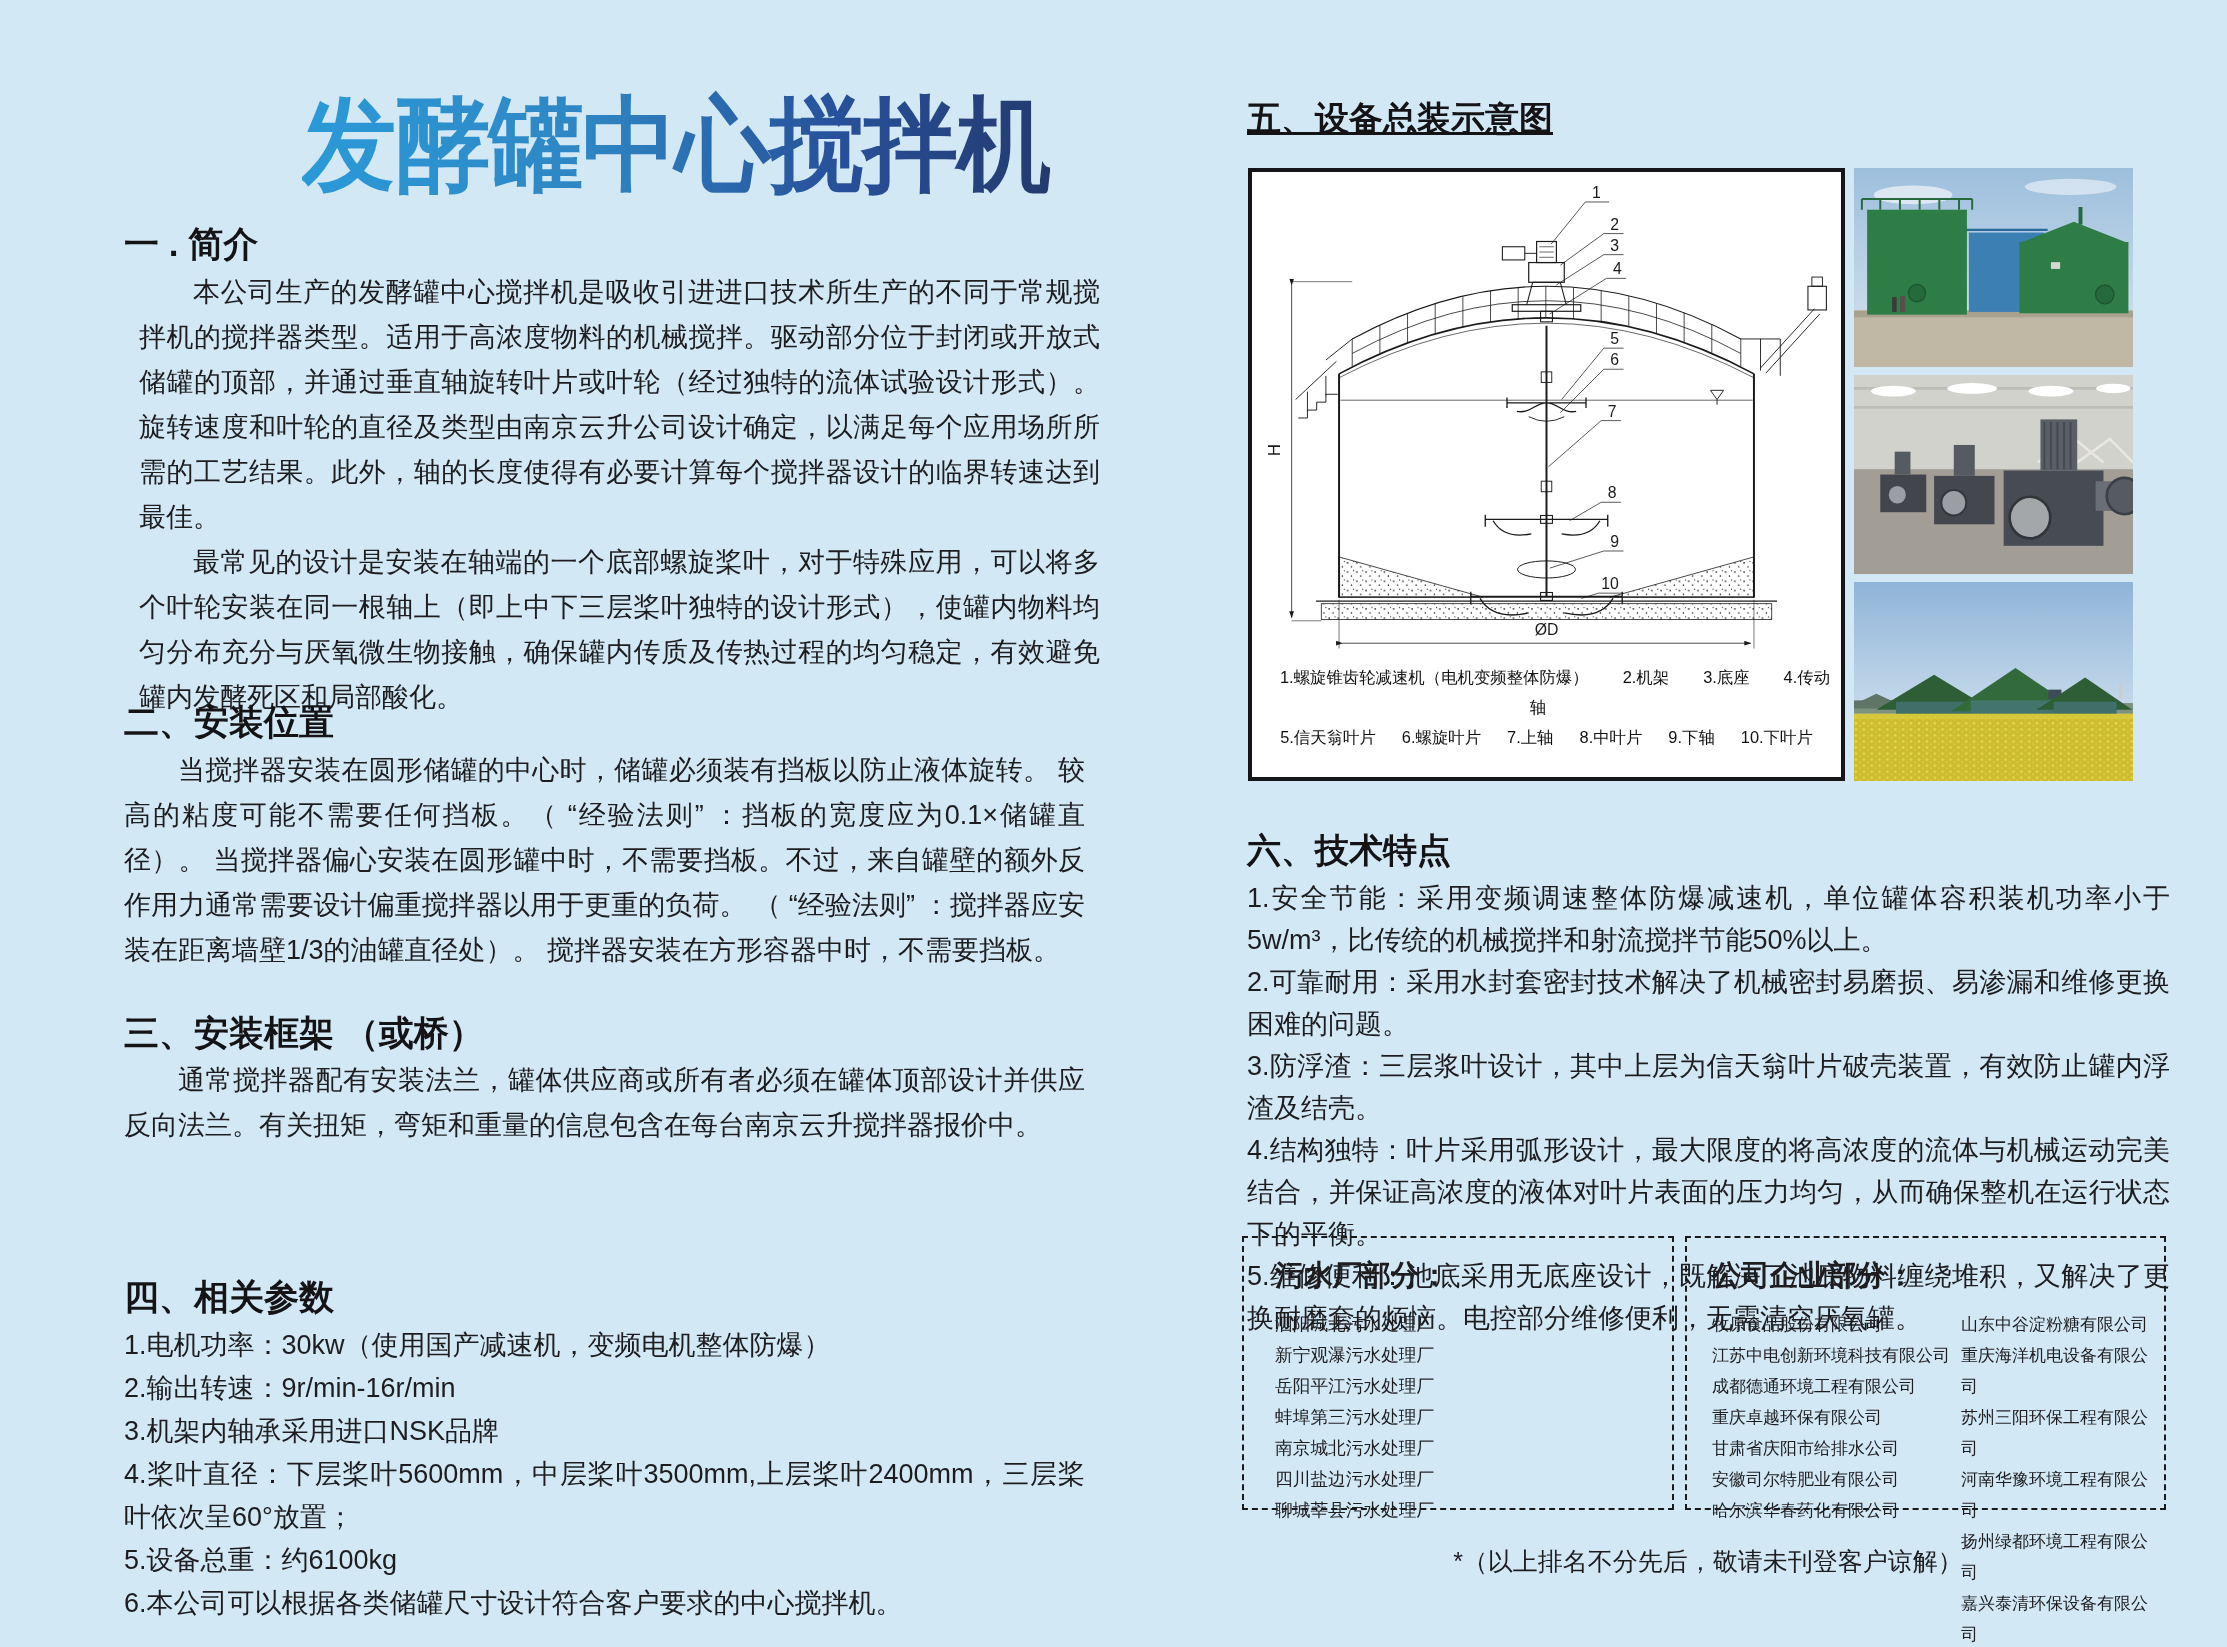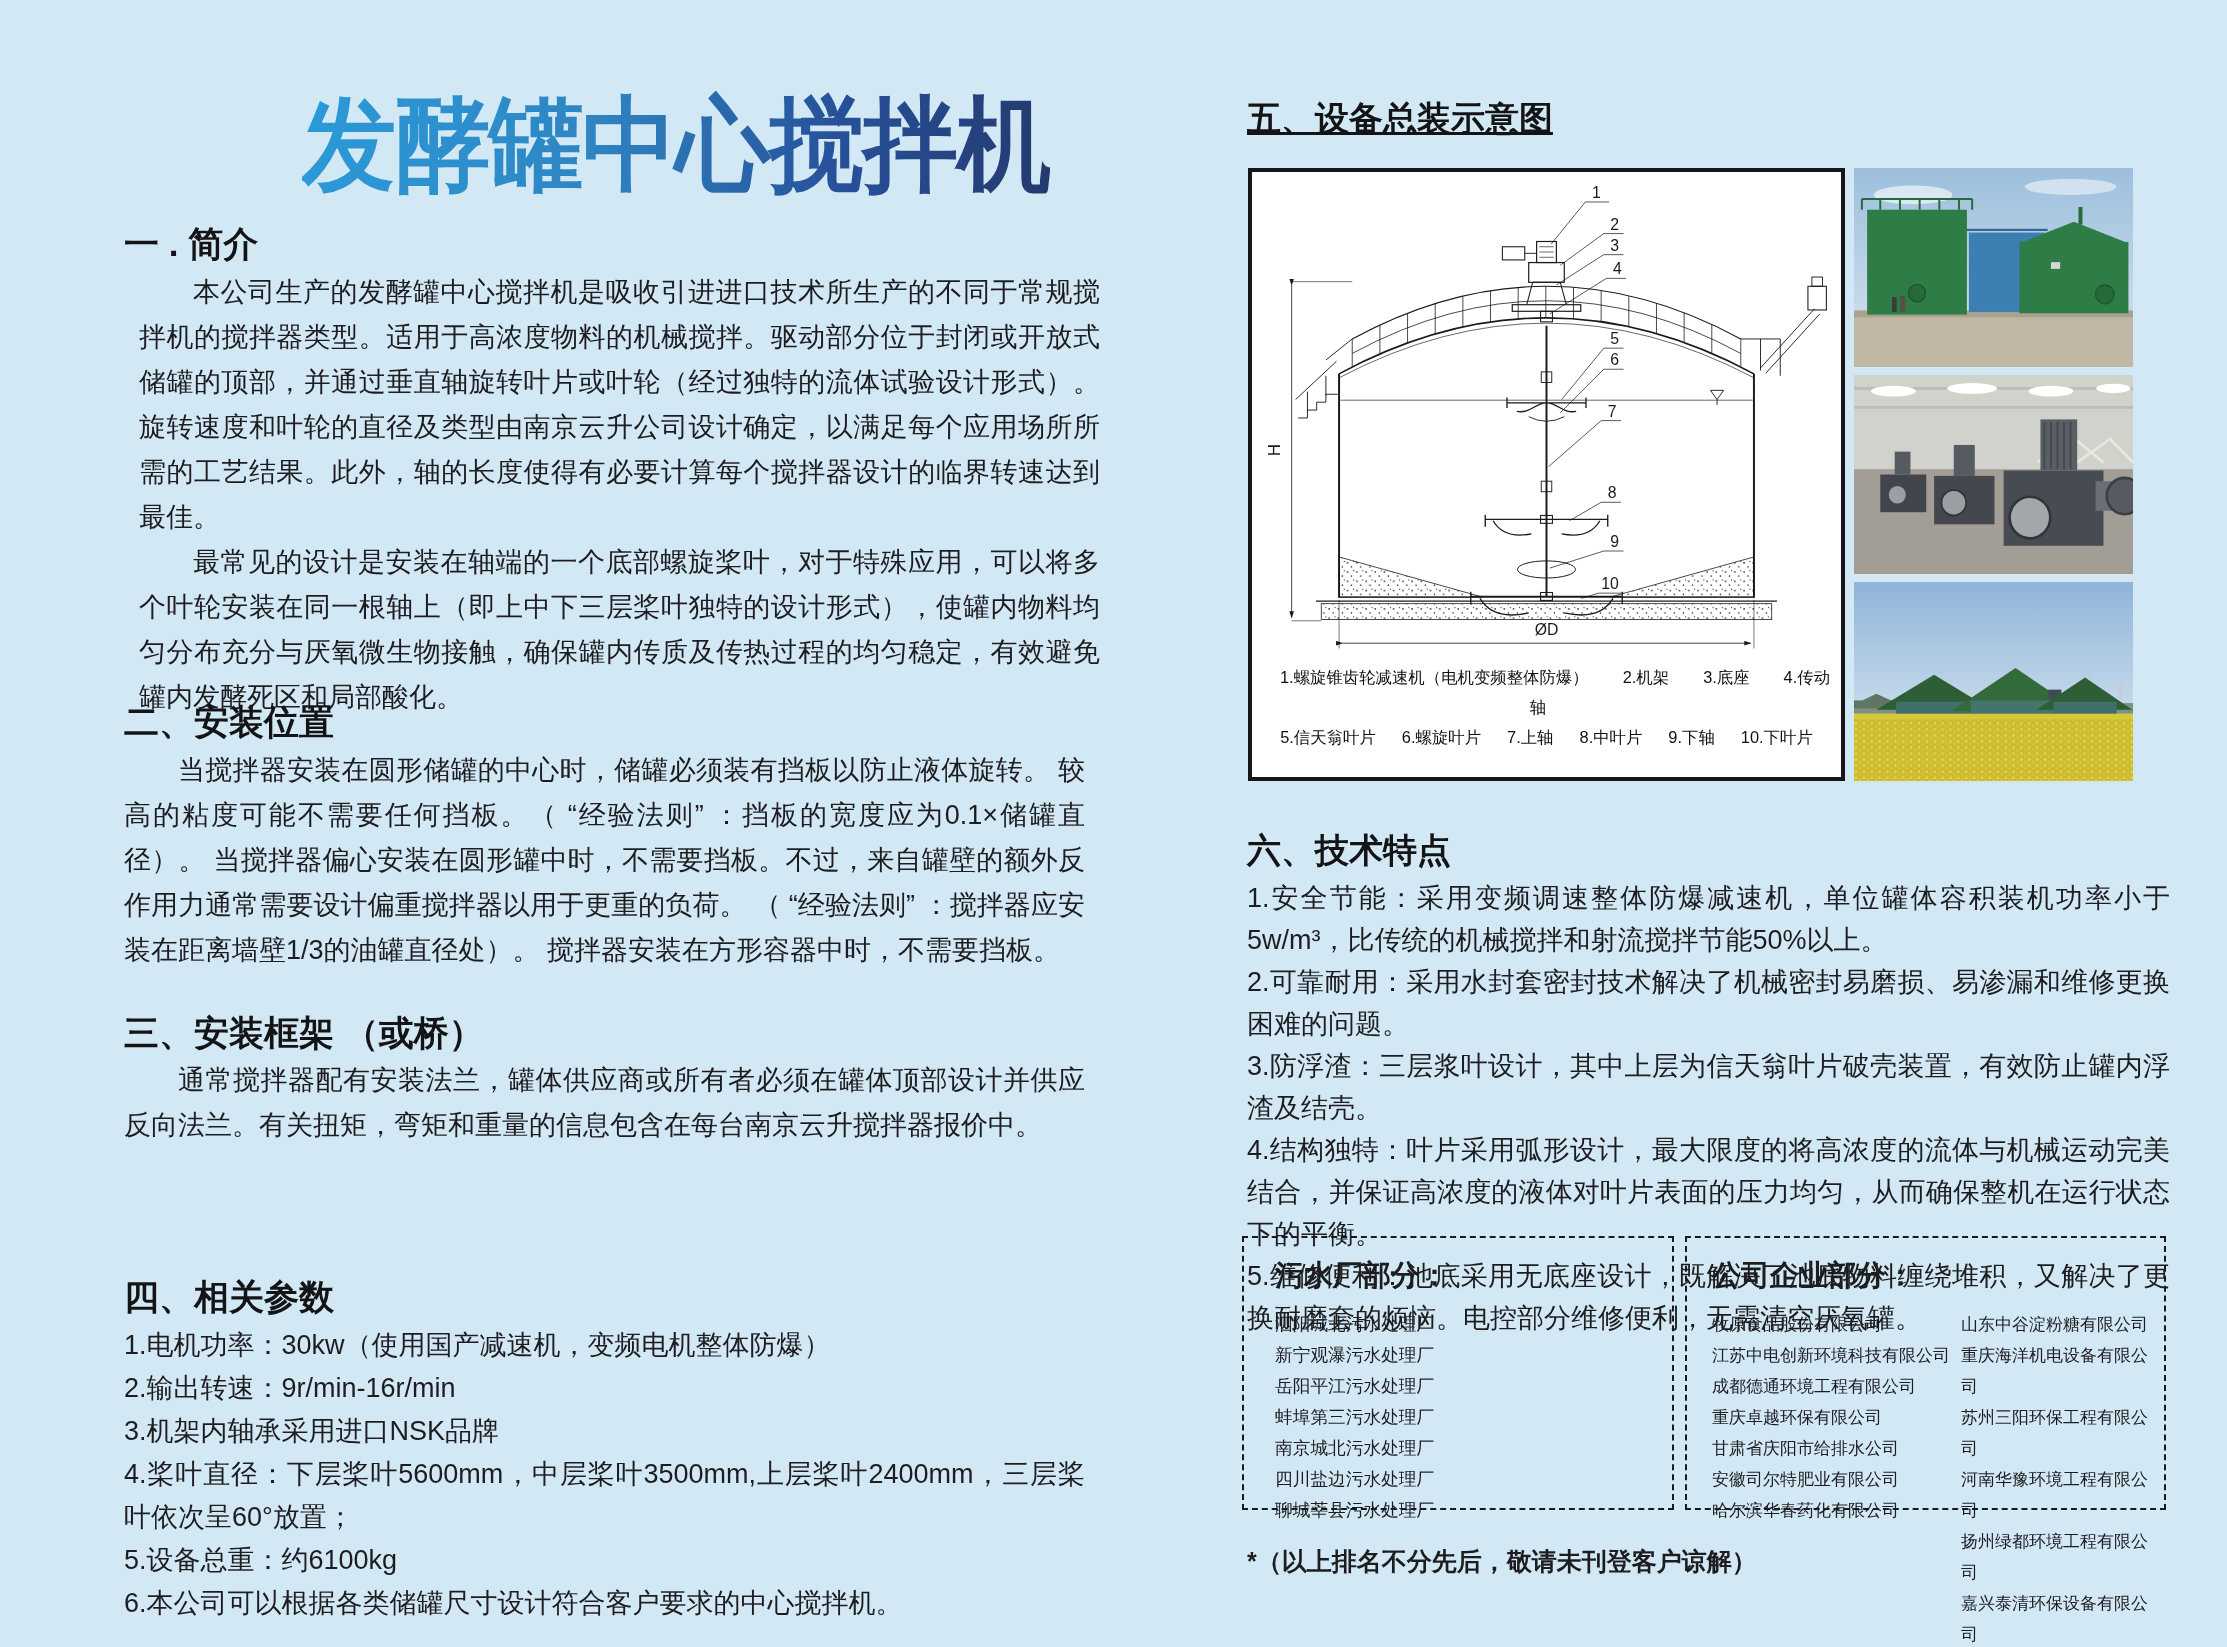--- a/index.html
+++ b/index.html
@@ -29,21 +29,21 @@
   .photo svg{display:block;width:100%;height:100%;}
   .s6-list{width:923px;font-size:27px;line-height:42px;text-align:justify;}
   .cbox{border:2px dashed #1a1a1a;box-sizing:border-box;}
   .cbox .cbox-title{font-size:29px;font-weight:bold;margin-bottom:13px;}
   .cbox .cols{display:flex;}
   .cbox .col div{line-height:31px;}
   .box1{left:1242px;top:1236px;width:432px;height:274px;padding:18.3px 0 0 31px;font-size:17.7px;}
   .box1 .col1{width:198px;}
   .box2{left:1685px;top:1236px;width:481px;height:274px;padding:18.3px 0 0 25px;font-size:17px;}
   .box2 .col1{width:250px;}
-  .footnote{left:1247px;top:1545px;width:922px;font-size:25px;font-weight:bold;}
+  .footnote{left:1247px;top:1545px;width:922px;text-align:center;font-size:25px;font-weight:normal;}
   svg text{font-family:"Liberation Sans",sans-serif;}
   .dwg{stroke:#1a1a1a;fill:none;}
 </style>
 </head>
 <body>
 
 <div class="page">
 
   <div class="abs main-title">
     <span>发酵罐中心搅拌机</span>

